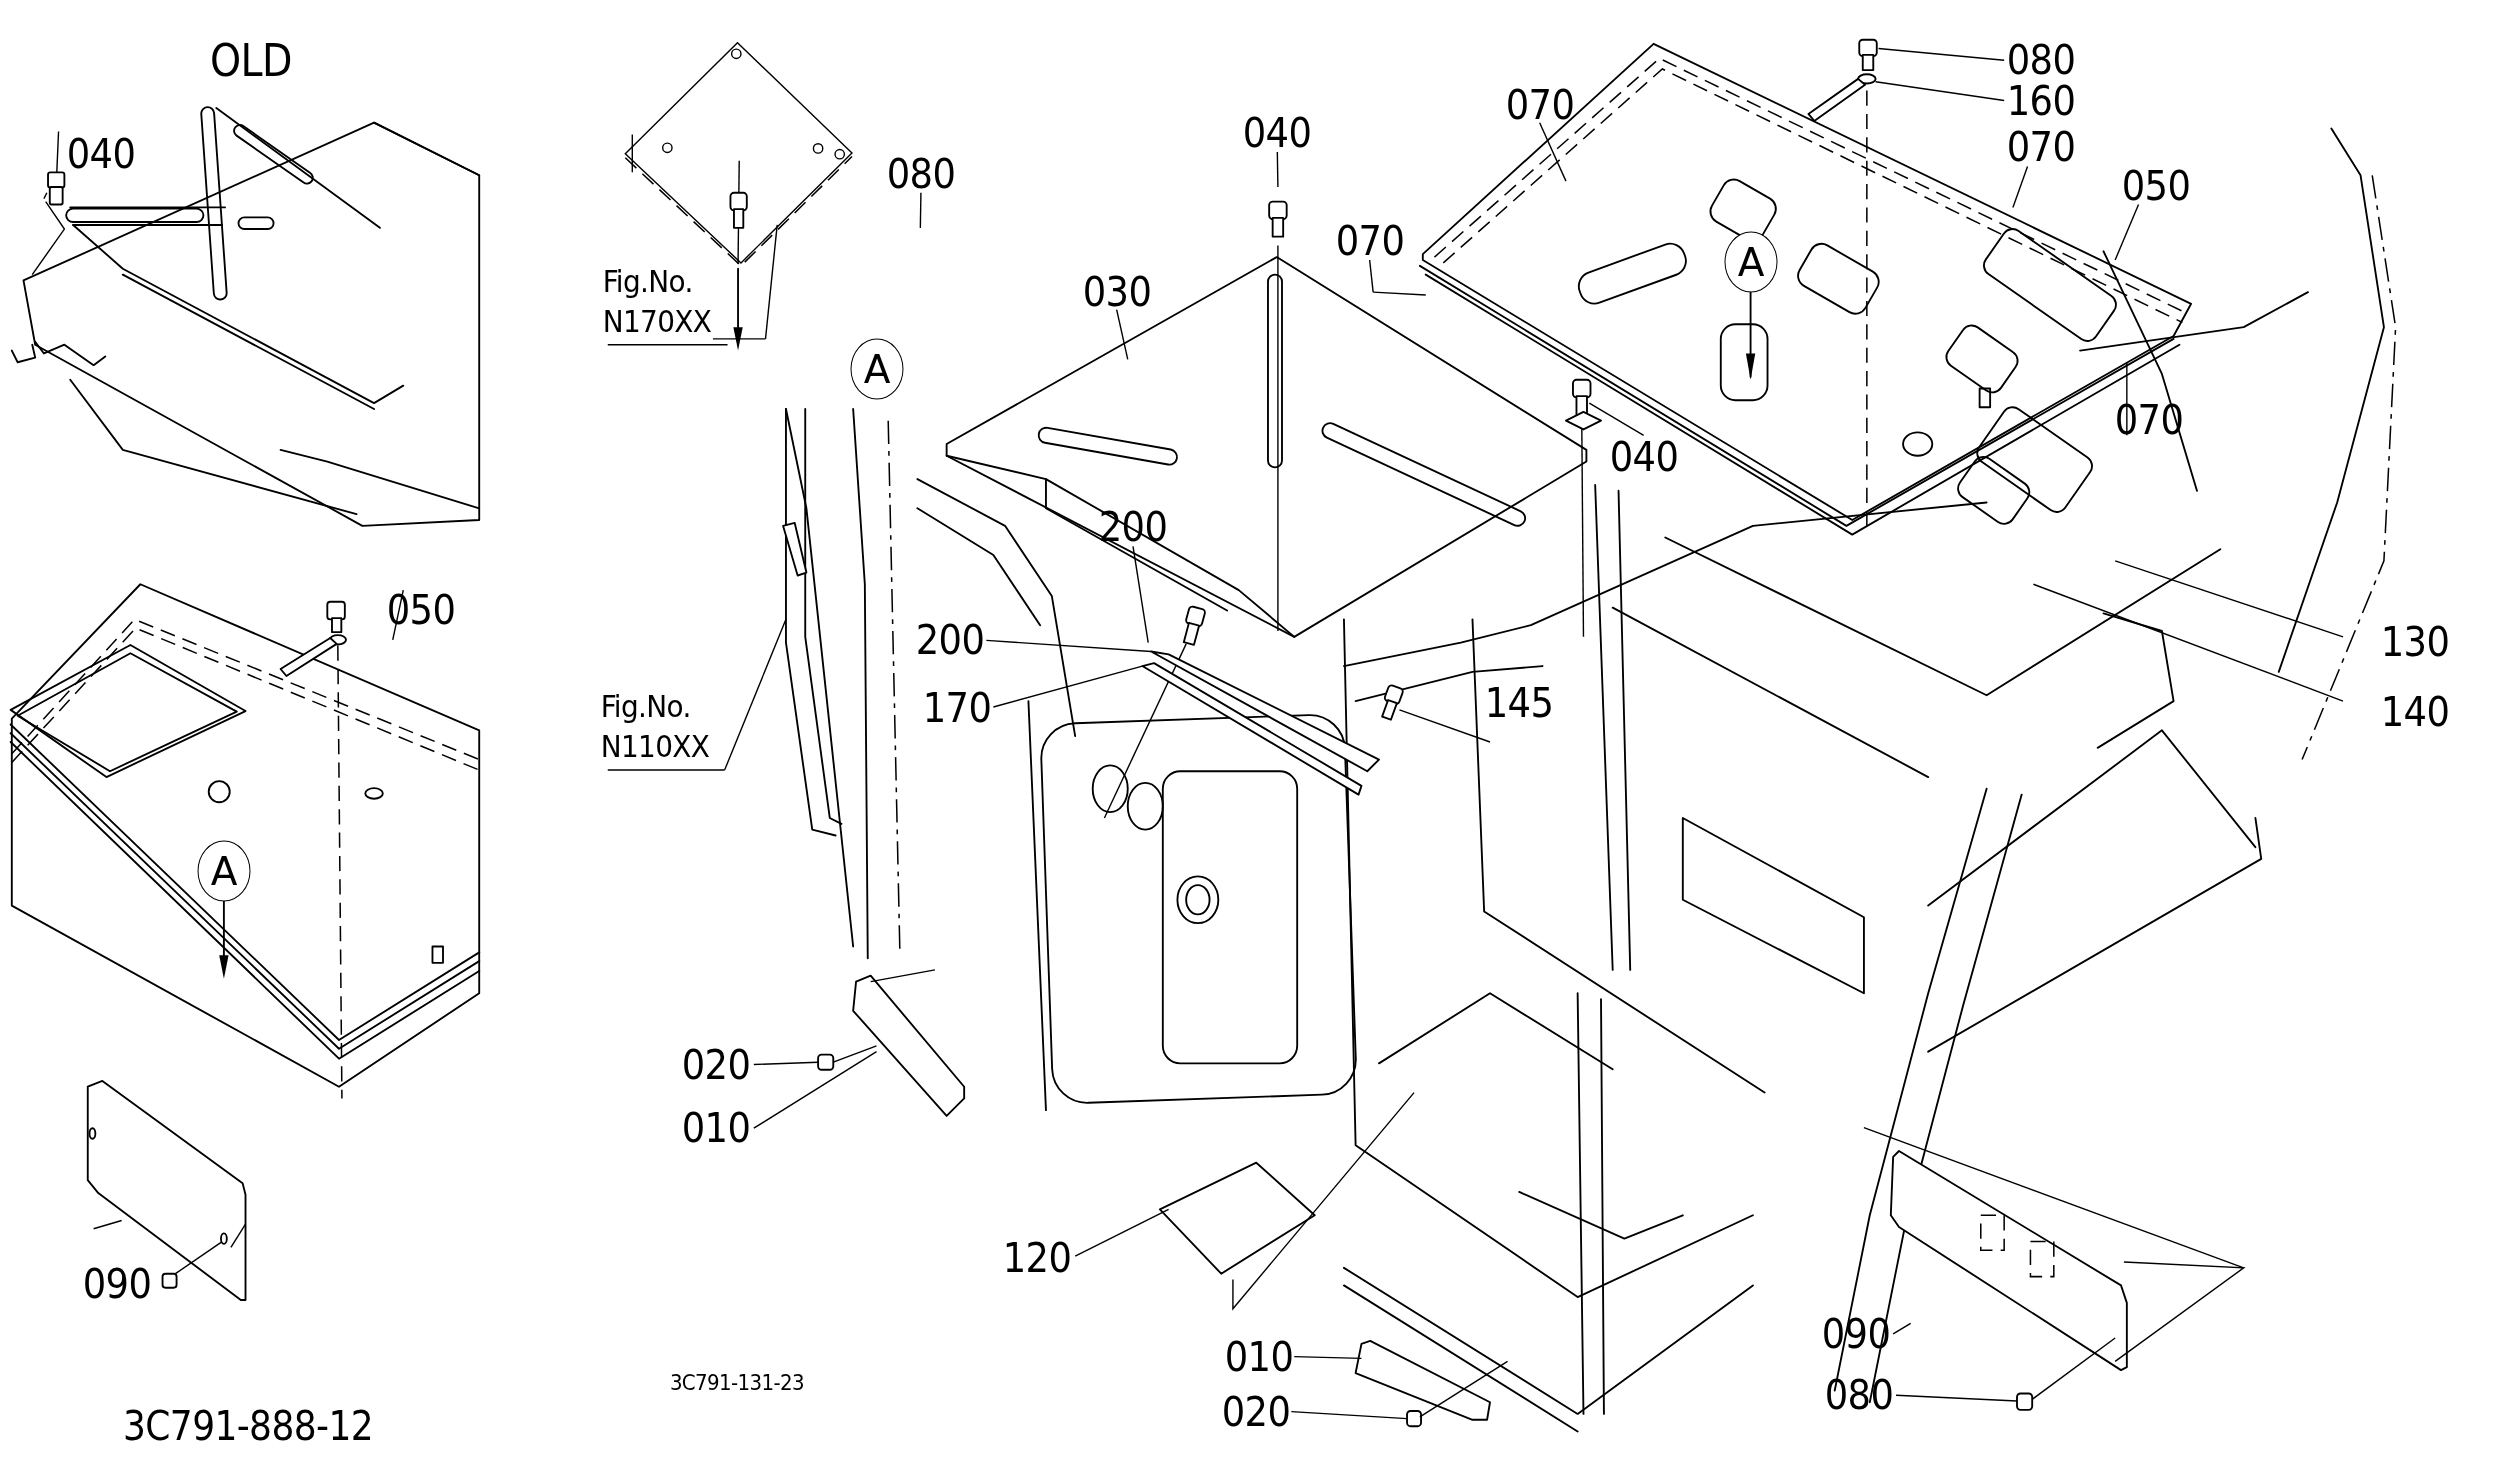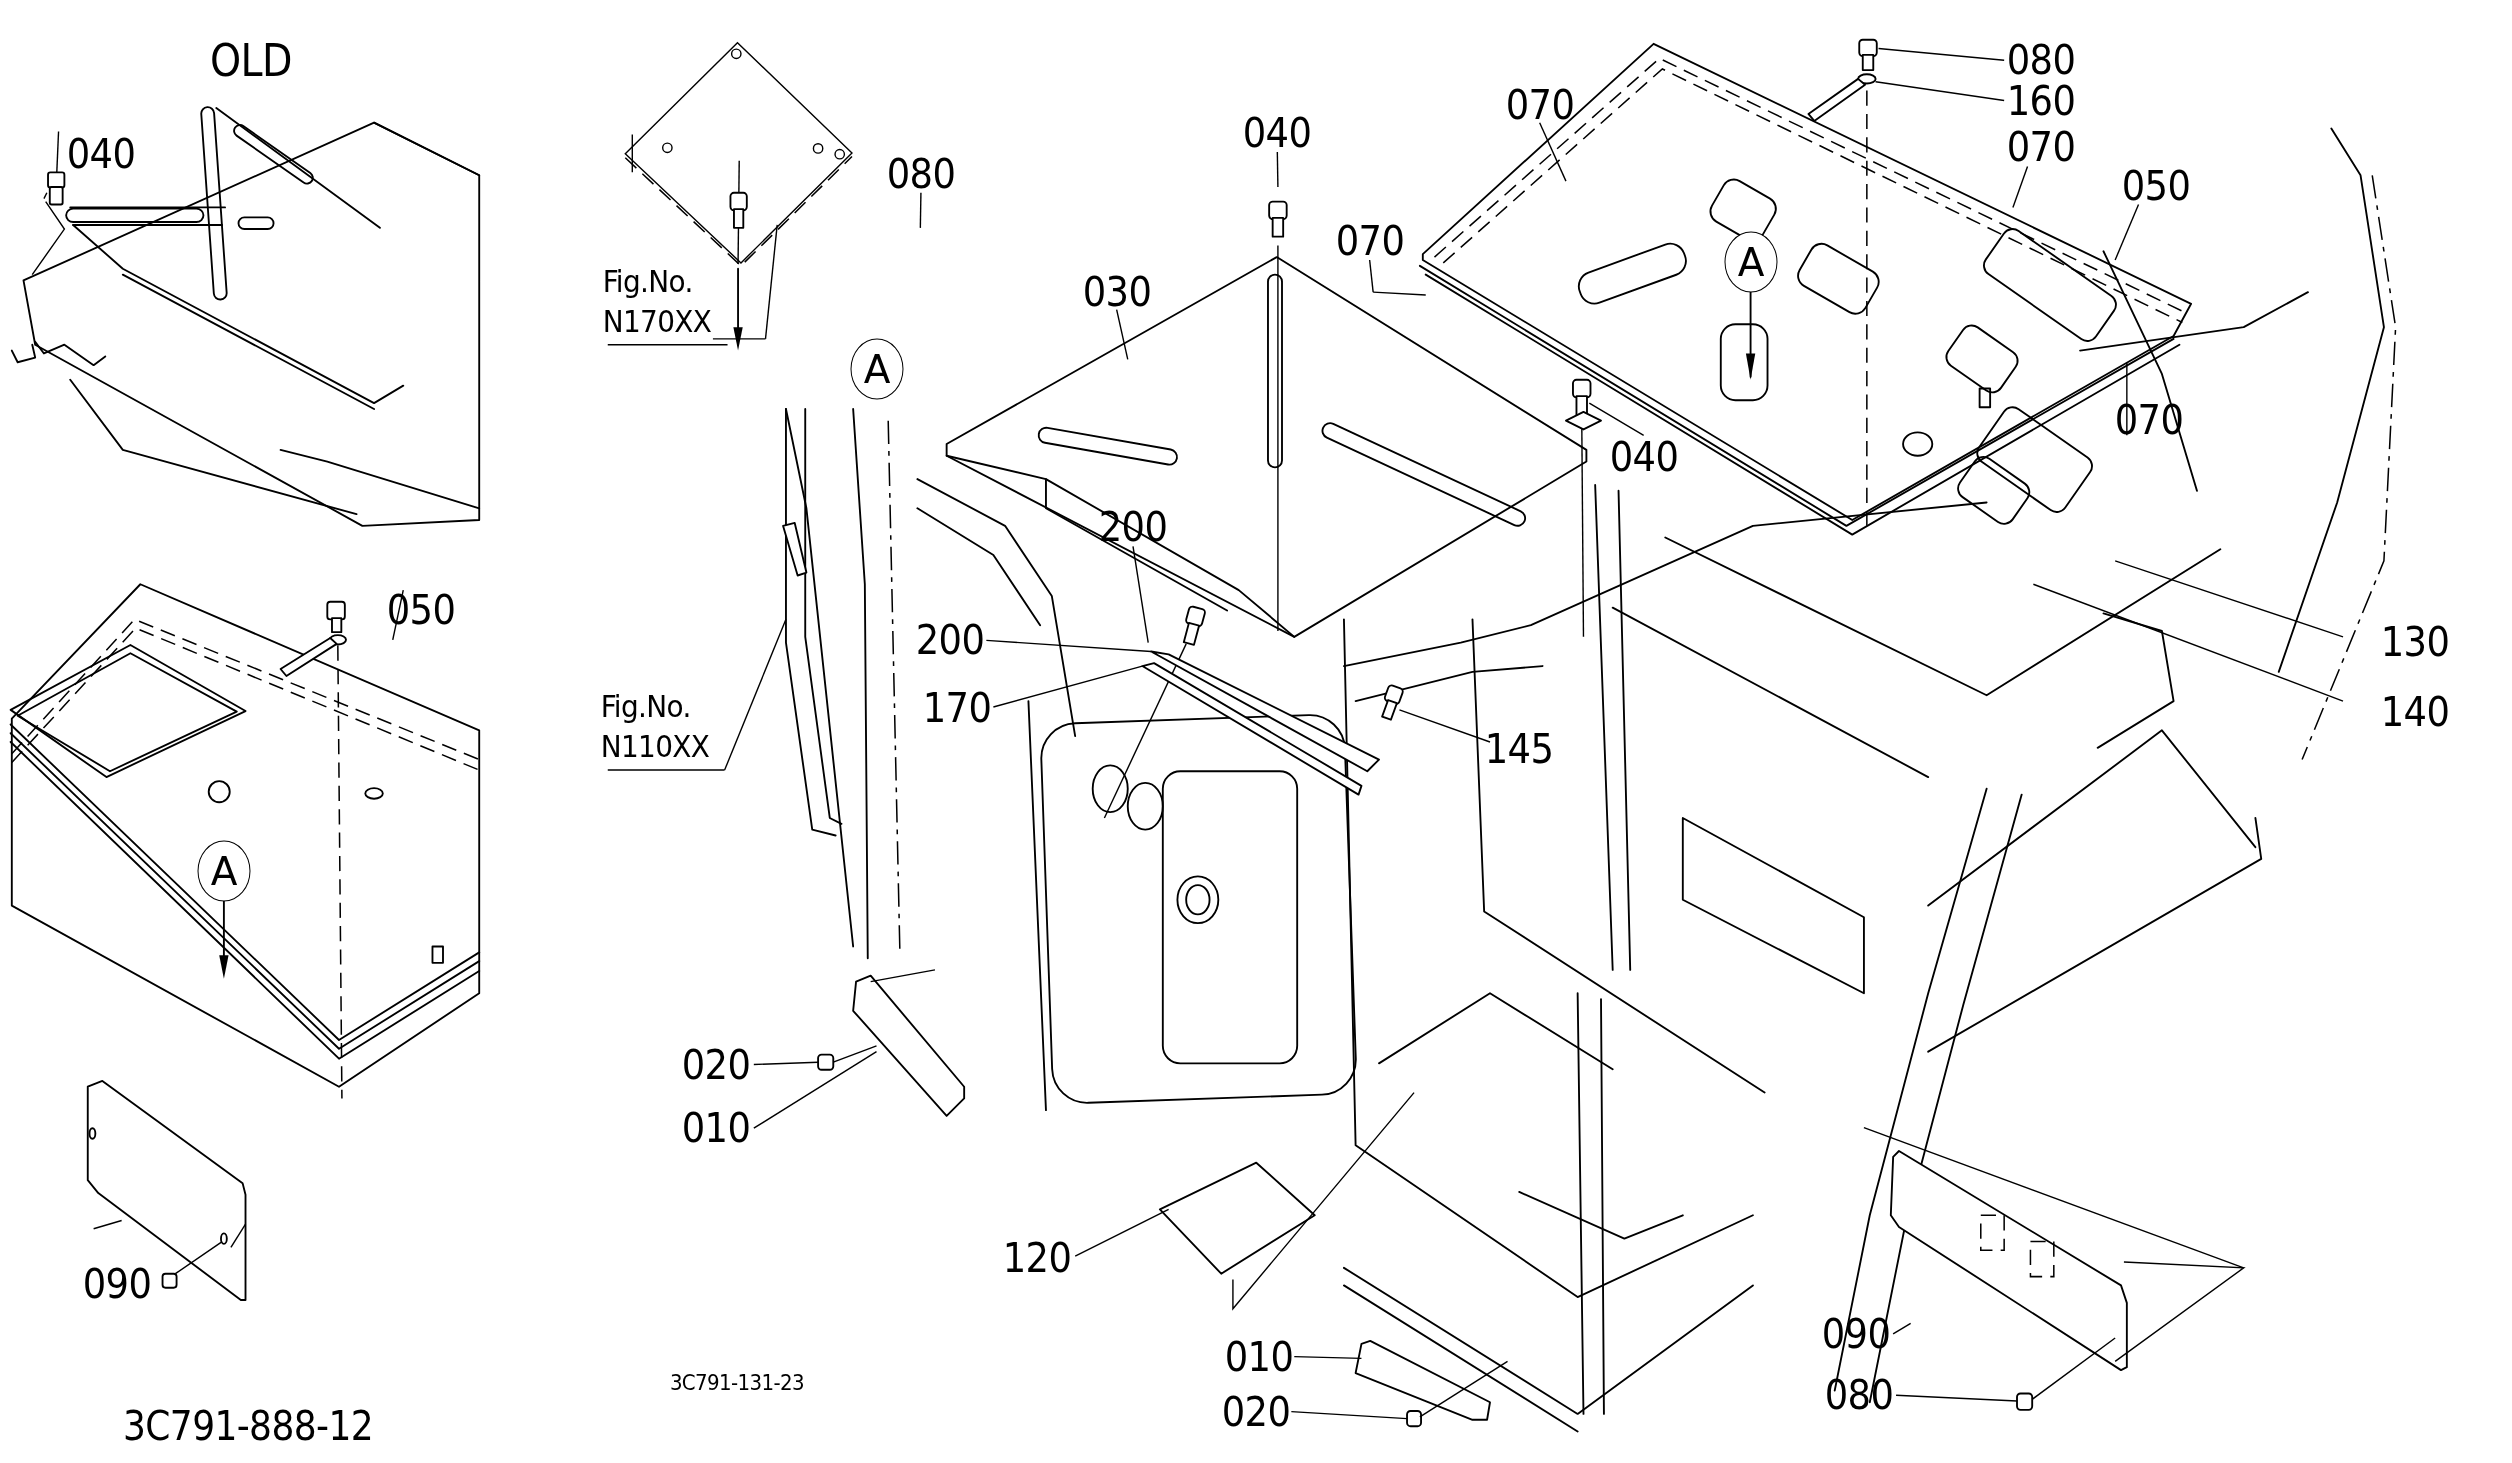--- a/index.html
+++ b/index.html
@@ -300,21 +300,21 @@
 <div class="label" style="left:2041px; top:147px;">070</div>
 <div class="label" style="left:2156px; top:186px;">050</div>
 <div class="label" style="left:2149px; top:420px;">070</div>
 <div class="circle-a" style="left:1751px; top:262px;">
       <span>A</span>
     </div>
 <div class="label" style="left:1644px; top:457px;">040</div>
 <div class="label" style="left:1133px; top:527px;">200</div>
 <div class="label" style="left:950px; top:640px;">200</div>
 <div class="label" style="left:957px; top:708px;">170</div>
-<div class="label" style="left:1519px; top:749px;">145</div>
+<div class="label" style="left:1519px; top:703px;">145</div>
 <div class="label" style="left:2415px; top:642px;">130</div>
 <div class="label" style="left:2415px; top:712px;">140</div>
 <div class="label" style="left:716px; top:1065px;">020</div>
 <div class="label" style="left:716px; top:1128px;">010</div>
 <div class="label" style="left:1037px; top:1258px;">120</div>
 <div class="label code-small" style="left:737px; top:1383px;">3C791-131-23</div>
 <div class="label" style="left:1259px; top:1357px;">010</div>
 <div class="label" style="left:1256px; top:1412px;">020</div>
 <div class="label" style="left:1856px; top:1334px;">090</div>
 <div class="label" style="left:1859px; top:1395px;">080</div>

